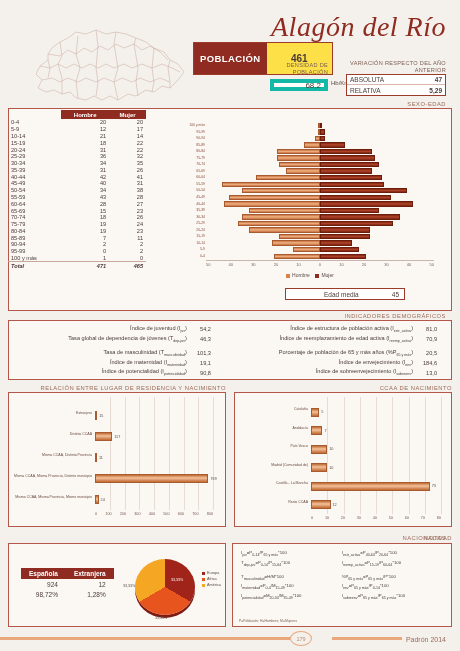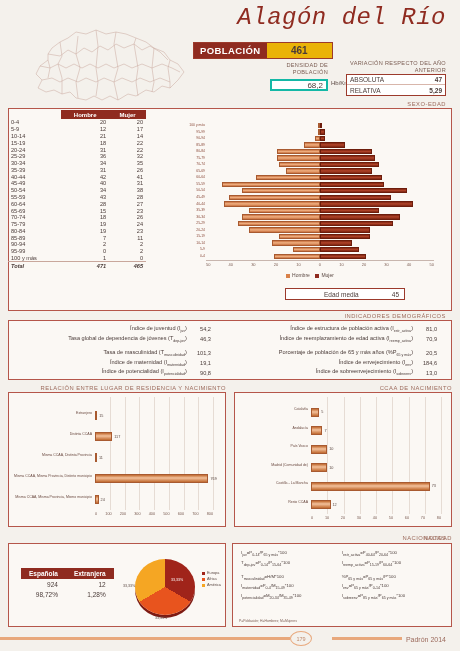--- a/index.html
+++ b/index.html
@@ -8,40 +8,40 @@
     background: #f4f1ec;
     font-family: "Liberation Sans", sans-serif;
     color: #4a3b38;
     position: relative;
     overflow: hidden;
   }
   .page { position: absolute; inset: 0; }
 
   
   .title {
-    position: absolute; right: 14px; top: 4px;
-    font-family: Liberation Mono, monospace;
+    position: absolute; right: 14px; top: 11px;
+    font-family: Liberation Serif, serif;
     font-style: italic;
-    font-size: 24px;
+    font-size: 28px;
     color: #8f2b20;
     letter-spacing: 0.5px;
   }
   .map-wrap { position: absolute; left: 18px; top: 20px; width: 180px; height: 88px; }
 
-  .pob-box { position: absolute; left: 193px; top: 42px; width: 140px; height: 17px;
-     border: 1px solid #9c3a2c; background: #eab308; display: flex; }
+  .pob-box { position: absolute; left: 193px; top: 42px; width: 140px; height: 33px;
+     border: 1px solid #9c3a2c; background: #fde047; display: flex; }
   .pob-label { background: #8f2b20; color: #fff; font-size: 9.5px; font-weight: bold;
      letter-spacing: .4px; padding: 0 6px; display: flex; align-items: center; }
   .pob-val { flex: 1; display: flex; align-items: center; justify-content: center;
      font-size: 10px; font-weight: bold; color: #4a3b38; }
 
   .dens-cap { position: absolute; left: 250px; top: 62px; width: 78px; text-align: right;
      font-size: 5.6px; line-height: 7px; color: #7a5c52; letter-spacing: .3px; }
   .dens-box { position: absolute; left: 270px; top: 79px; width: 58px; height: 12px;
-     border: 2px solid #14b8a6; background: #fff; display: flex; align-items: center;
+     border: 4px solid #14b8a6; background: #fff; display: flex; align-items: center;
      justify-content: flex-end; padding-right: 3px; font-size: 8px; }
   .dens-unit { position: absolute; left: 331px; top: 80px; font-size: 6px; color: #5c4a44; }
 
   .var-cap { position: absolute; right: 14px; top: 60px; width: 100px; text-align: right;
      font-size: 5.6px; line-height: 7px; color: #7a5c52; letter-spacing: .3px; }
   .var-tbl { position: absolute; right: 14px; top: 74px; width: 100px;
      border: 1px solid #9c3a2c; background: #fff; font-size: 6.5px; }
   .var-tbl div { display: flex; justify-content: space-between; padding: 1px 3px; height: 10px;
      align-items: center; }
   .var-tbl div:first-child { border-bottom: 1px solid #d8b6ab; }

